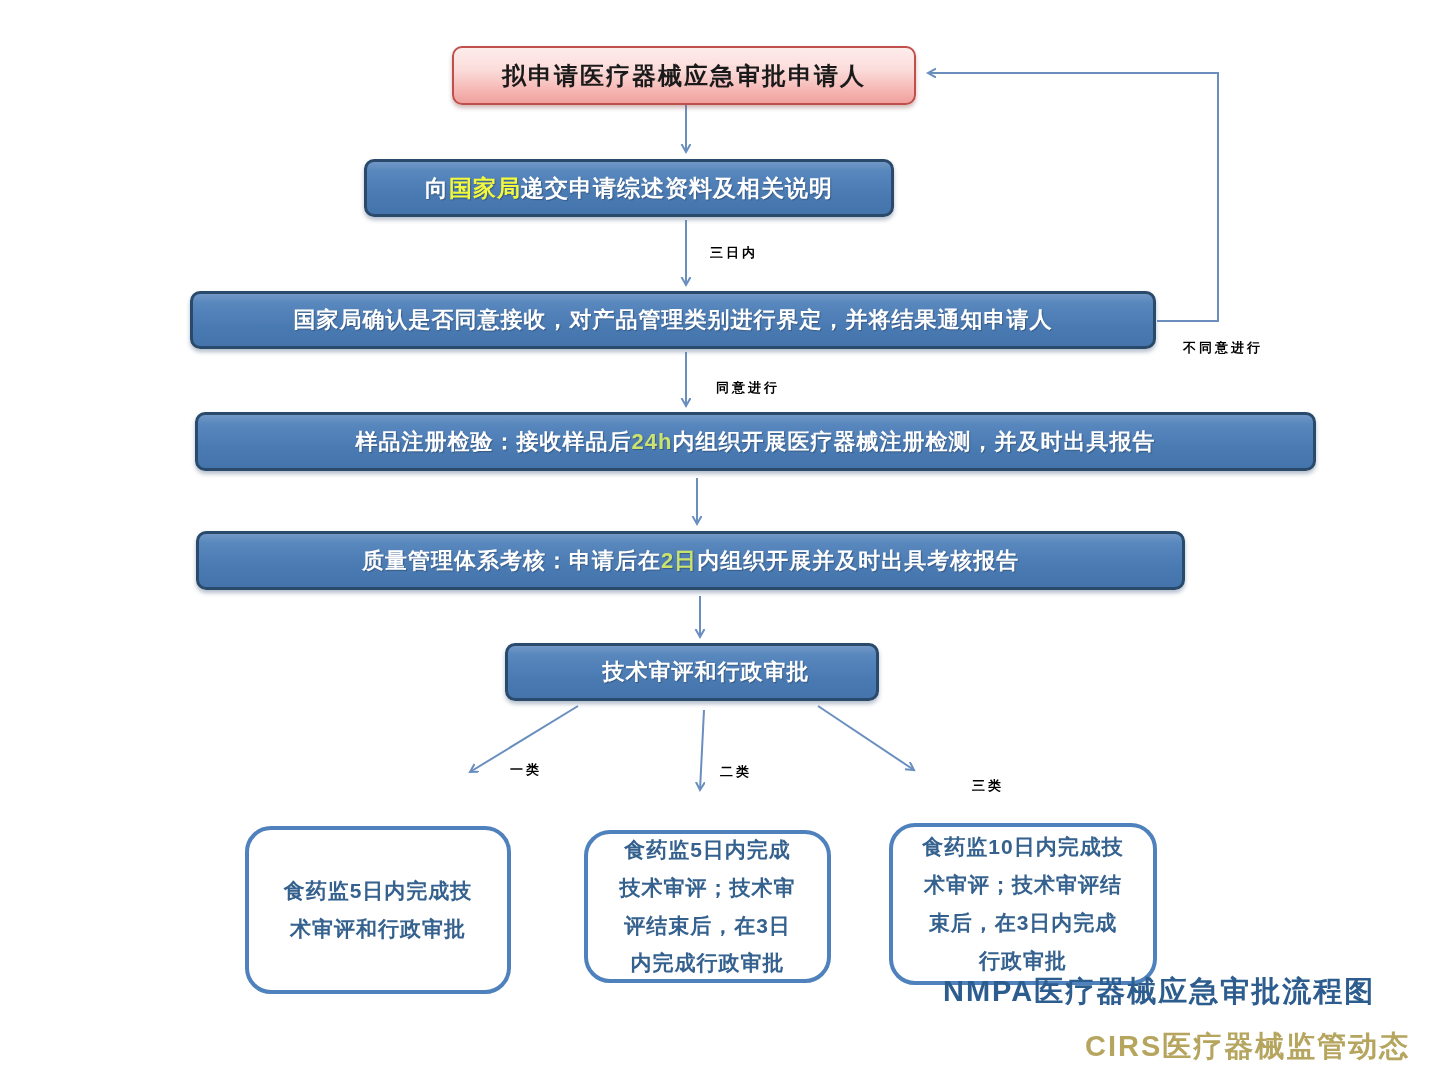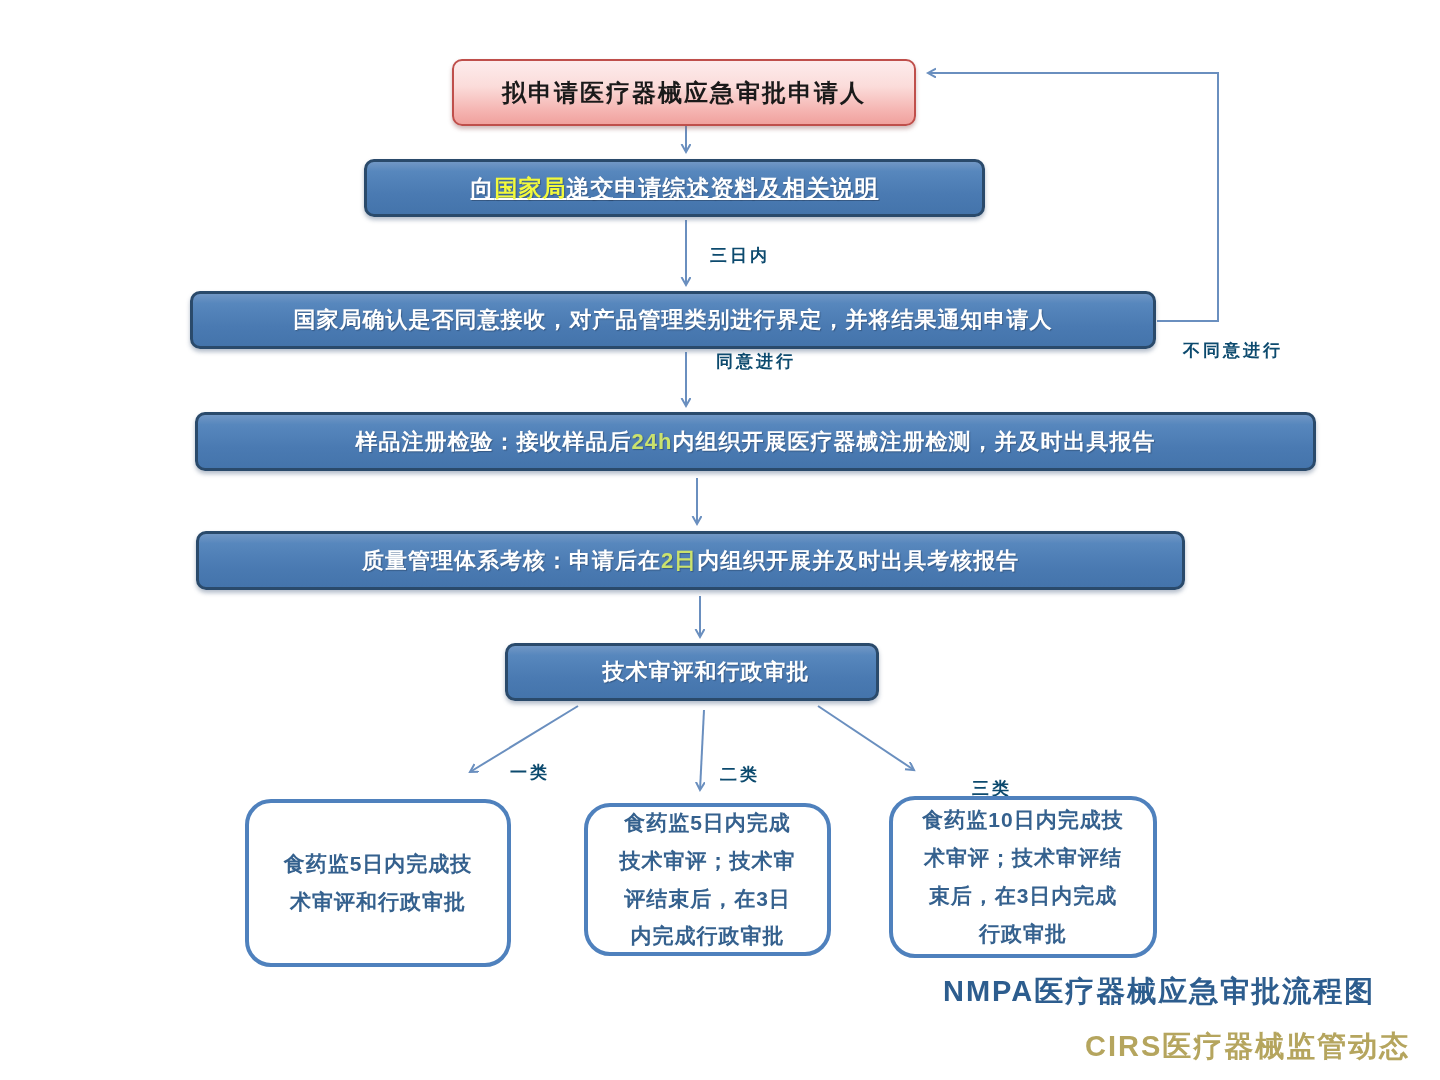--- a/index.html
+++ b/index.html
@@ -20,26 +20,26 @@
   }
   .pink-box{
     background:linear-gradient(180deg,#fdecec 0%,#fbdcda 40%,#f5b5b2 78%,#f0a19d 100%);
     border:2px solid #bf4f4b;border-radius:10px;color:#1a1a1a;
     box-shadow:0 3px 4px rgba(150,100,100,.45);
     font-size:24px;letter-spacing:2px;
   }
   .result-box{
     background:#ffffff;border:4px solid #4f81bd;border-radius:26px;
     color:#35618e;font-size:21px;line-height:1.8;letter-spacing:1px;
-    padding:6px 26px;font-weight:bold;
+    padding:6px 26px;font-weight:bold;margin-top:27px;
   }
   .hl-yellow{color:#f2f93c;}
   .hl-green{color:#cbe26d;}
   .edge-label{
-    position:absolute;color:#0c4a6e;font-weight:bold;font-size:17px;letter-spacing:3px;
+    position:absolute;color:#000000;font-weight:bold;font-size:13px;letter-spacing:3px;
     white-space:nowrap;
   }
   .caption{position:absolute;white-space:nowrap;font-weight:bold;letter-spacing:2px;}
   #caption-title{left:943px;top:972px;font-size:29px;color:#2d5d8e;}
   #caption-brand{left:1085px;top:1027px;font-size:29px;color:#b5a55e;}
   #connector-layer{position:absolute;left:0;top:0;width:1440px;height:1080px;pointer-events:none;}
   #connector-layer path,#connector-layer line{stroke:#6a8fbf;stroke-width:2;fill:none;}
 </style>
 </head>
 <body>
@@ -56,39 +56,39 @@
     <line x1="686" y1="220" x2="686" y2="285" marker-end="url(#arrow)"></line>
     <line x1="686" y1="352" x2="686" y2="406" marker-end="url(#arrow)"></line>
     <line x1="697" y1="478" x2="697" y2="524" marker-end="url(#arrow)"></line>
     <line x1="700" y1="596" x2="700" y2="637" marker-end="url(#arrow)"></line>
     <line x1="578" y1="706" x2="470" y2="772" marker-end="url(#arrow)"></line>
     <line x1="704" y1="710" x2="700" y2="790" marker-end="url(#arrow)"></line>
     <line x1="818" y1="706" x2="914" y2="770" marker-end="url(#arrow)"></line>
     <path d="M1157,321 L1218,321 L1218,73 L928,73" marker-end="url(#arrow)"></path>
   </svg>
 
-  <div class="node pink-box" style="left:452px;top:46px;width:464px;height:67px;margin-top:13px;">
+  <div class="node pink-box" style="left:452px;top:46px;width:464px;height:59px;">
     <span>拟申请医疗器械应急审批申请人</span>
   </div>
 
-  <div class="node blue-box" style="left:364px;top:159px;width:621px;height:58px;font-size:23px;text-decoration:underline;">
+  <div class="node blue-box" style="left:364px;top:159px;width:530px;height:58px;font-size:23px;">
     <span>
       <span>向</span><span class="hl-yellow">国家局</span><span>递交申请综述资料及相关说明</span>
     </span>
   </div>
 
   <div class="edge-label" style="left:710px;top:244px;">三日内</div>
 
   <div class="node blue-box" style="left:190px;top:291px;width:966px;height:58px;font-size:22px;">
     <span>国家局确认是否同意接收，对产品管理类别进行界定，并将结果通知申请人</span>
   </div>
 
   <div class="edge-label" style="left:1183px;top:339px;">不同意进行</div>
 
-  <div class="edge-label" style="left:716px;top:350px;">同意进行</div>
+  <div class="edge-label" style="left:716px;top:379px;">同意进行</div>
 
   <div class="node blue-box" style="left:195px;top:412px;width:1121px;height:59px;font-size:22px;">
     <span>
       <span>样品注册检验：接收样品后</span><span class="hl-green">24h</span><span>内组织开展医疗器械注册检测，并及时出具报告</span>
     </span>
   </div>
 
   <div class="node blue-box" style="left:196px;top:531px;width:989px;height:59px;font-size:22px;">
     <span>
       <span>质量管理体系考核：申请后在</span><span class="hl-green">2日</span><span>内组织开展并及时出具考核报告</span>

